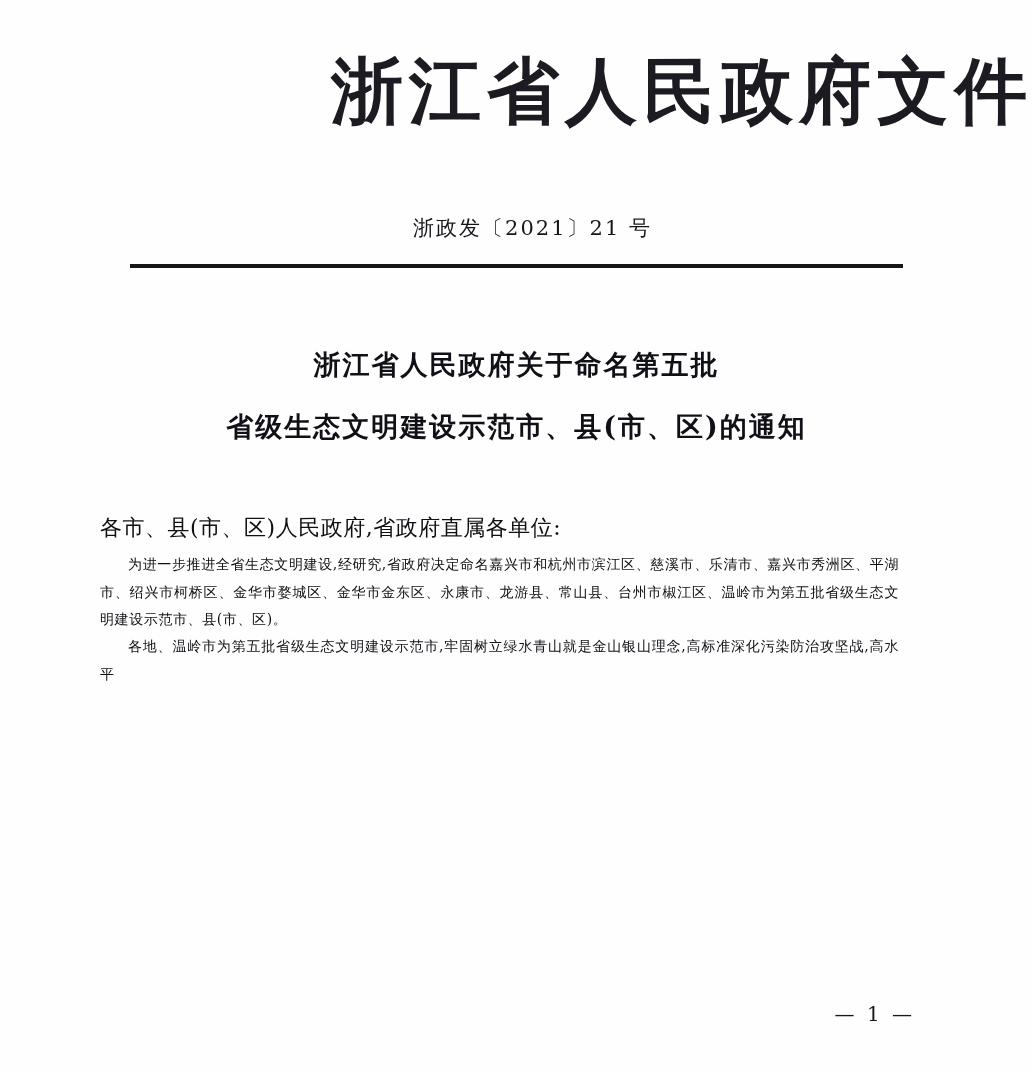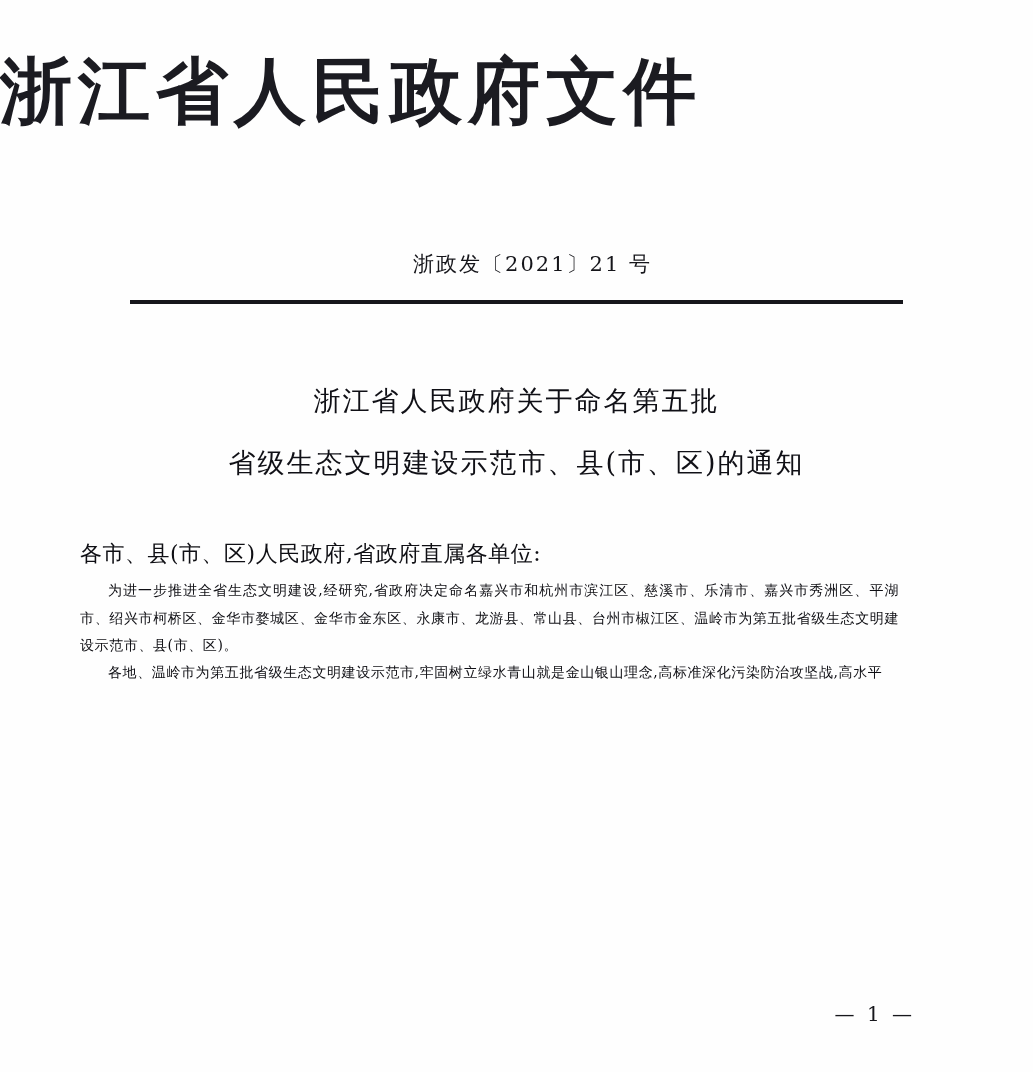--- a/index.html
+++ b/index.html
@@ -17,37 +17,37 @@
   }
 
   .page {
     position: absolute;
     inset: 0;
     background: #fefefe;
   }
 
   
   .masthead {
-    text-align: left;
+    text-align: right;
     padding-top: 48px;
   }
   .masthead-title {
     font-family: "DejaVu Serif", "Liberation Serif", serif;
     font-weight: bold;
     font-size: 72px;
     letter-spacing: 6px;
     color: #1b1b21;
     line-height: 1.2;
     white-space: nowrap;
   }
 
   
   .doc-number-row {
     text-align: center;
-    margin-top: 116px;
+    margin-top: 80px;
     padding-left: 32px;
   }
   .doc-number {
     font-size: 21px;
     letter-spacing: 2px;
     color: #15151a;
     font-family: "DejaVu Serif", "Liberation Serif", serif;
   }
 
   
@@ -60,31 +60,31 @@
     background: #16161b;
     width: 100%;
   }
 
   
   .title-block {
     margin-top: 66px;
     text-align: center;
   }
   .title-line {
-    font-weight: normal;
+    font-weight: bold;
     font-size: 27px;
     letter-spacing: 2px;
     line-height: 2.3;
     color: #101016;
   }
 
   
   .body-block {
-    margin-top: 38px;
-    padding: 0 134px 0 80px;
+    margin-top: 48px;
+    padding: 0 134px 0 100px;
   }
   .salutation {
     font-size: 22px;
     letter-spacing: 0.5px;
     line-height: 1.95;
     margin-bottom: 2px;
   }
   .para {
     font-size: 14px;
     letter-spacing: 0.6px;

